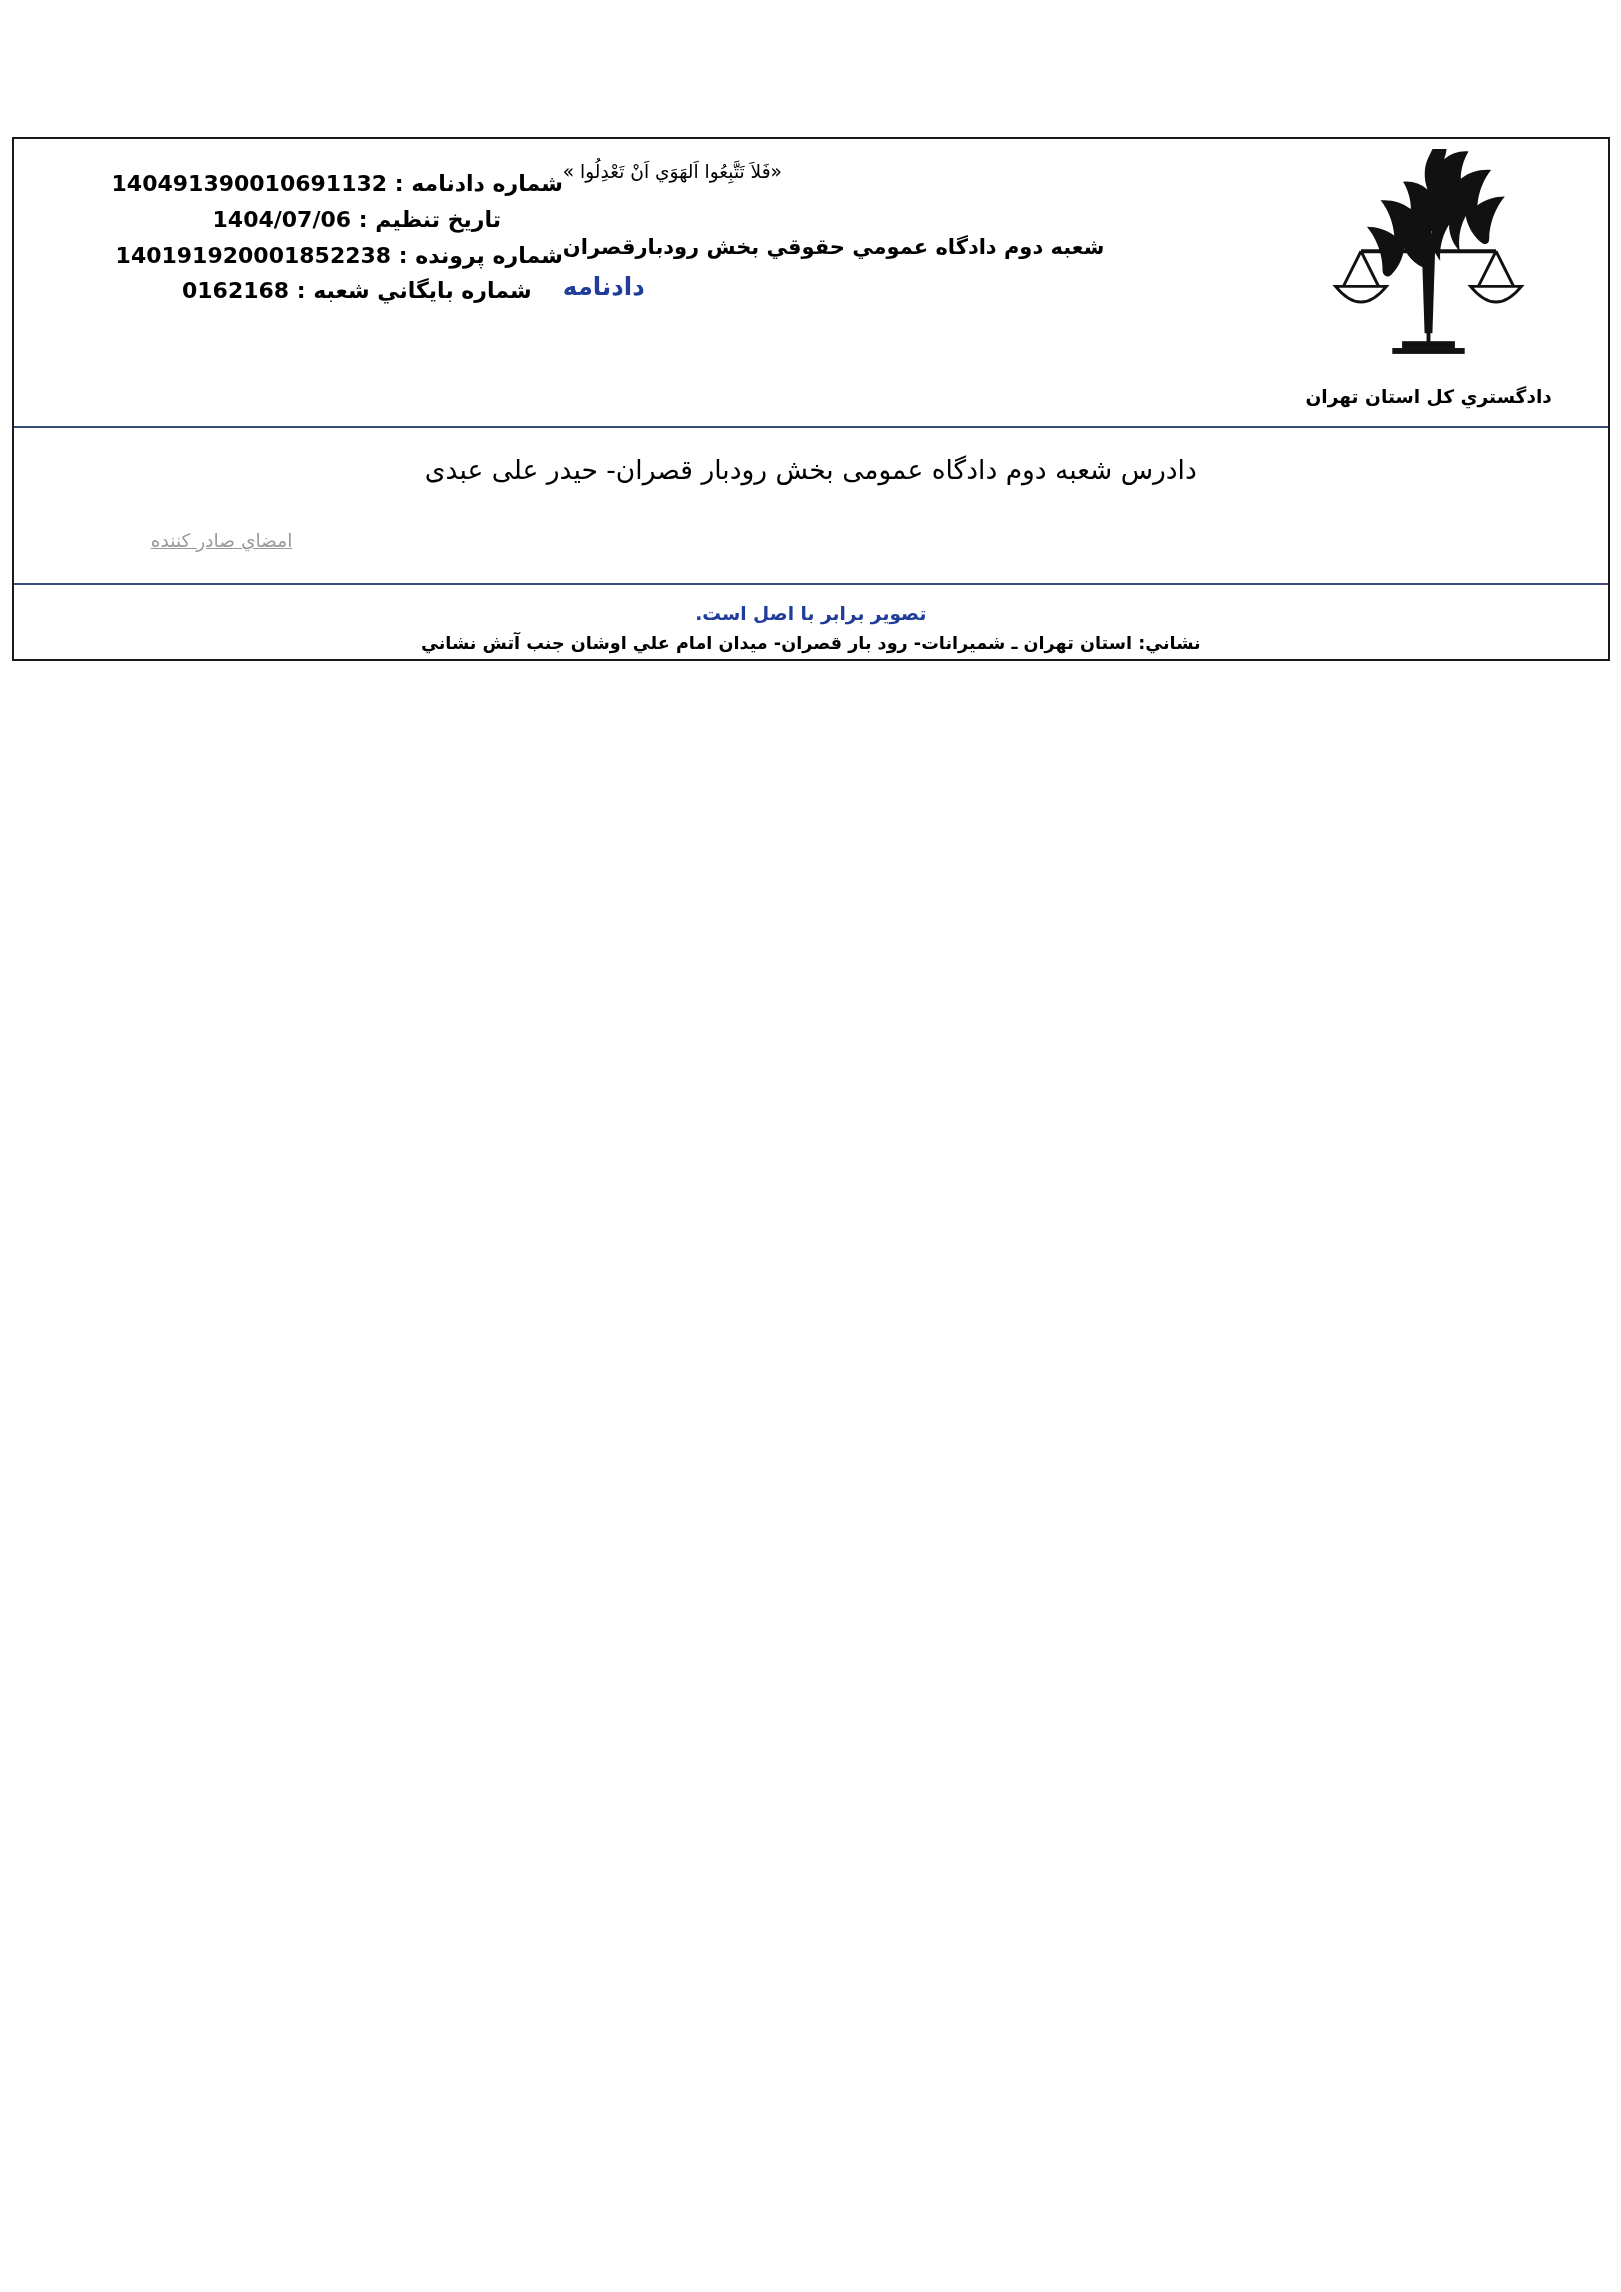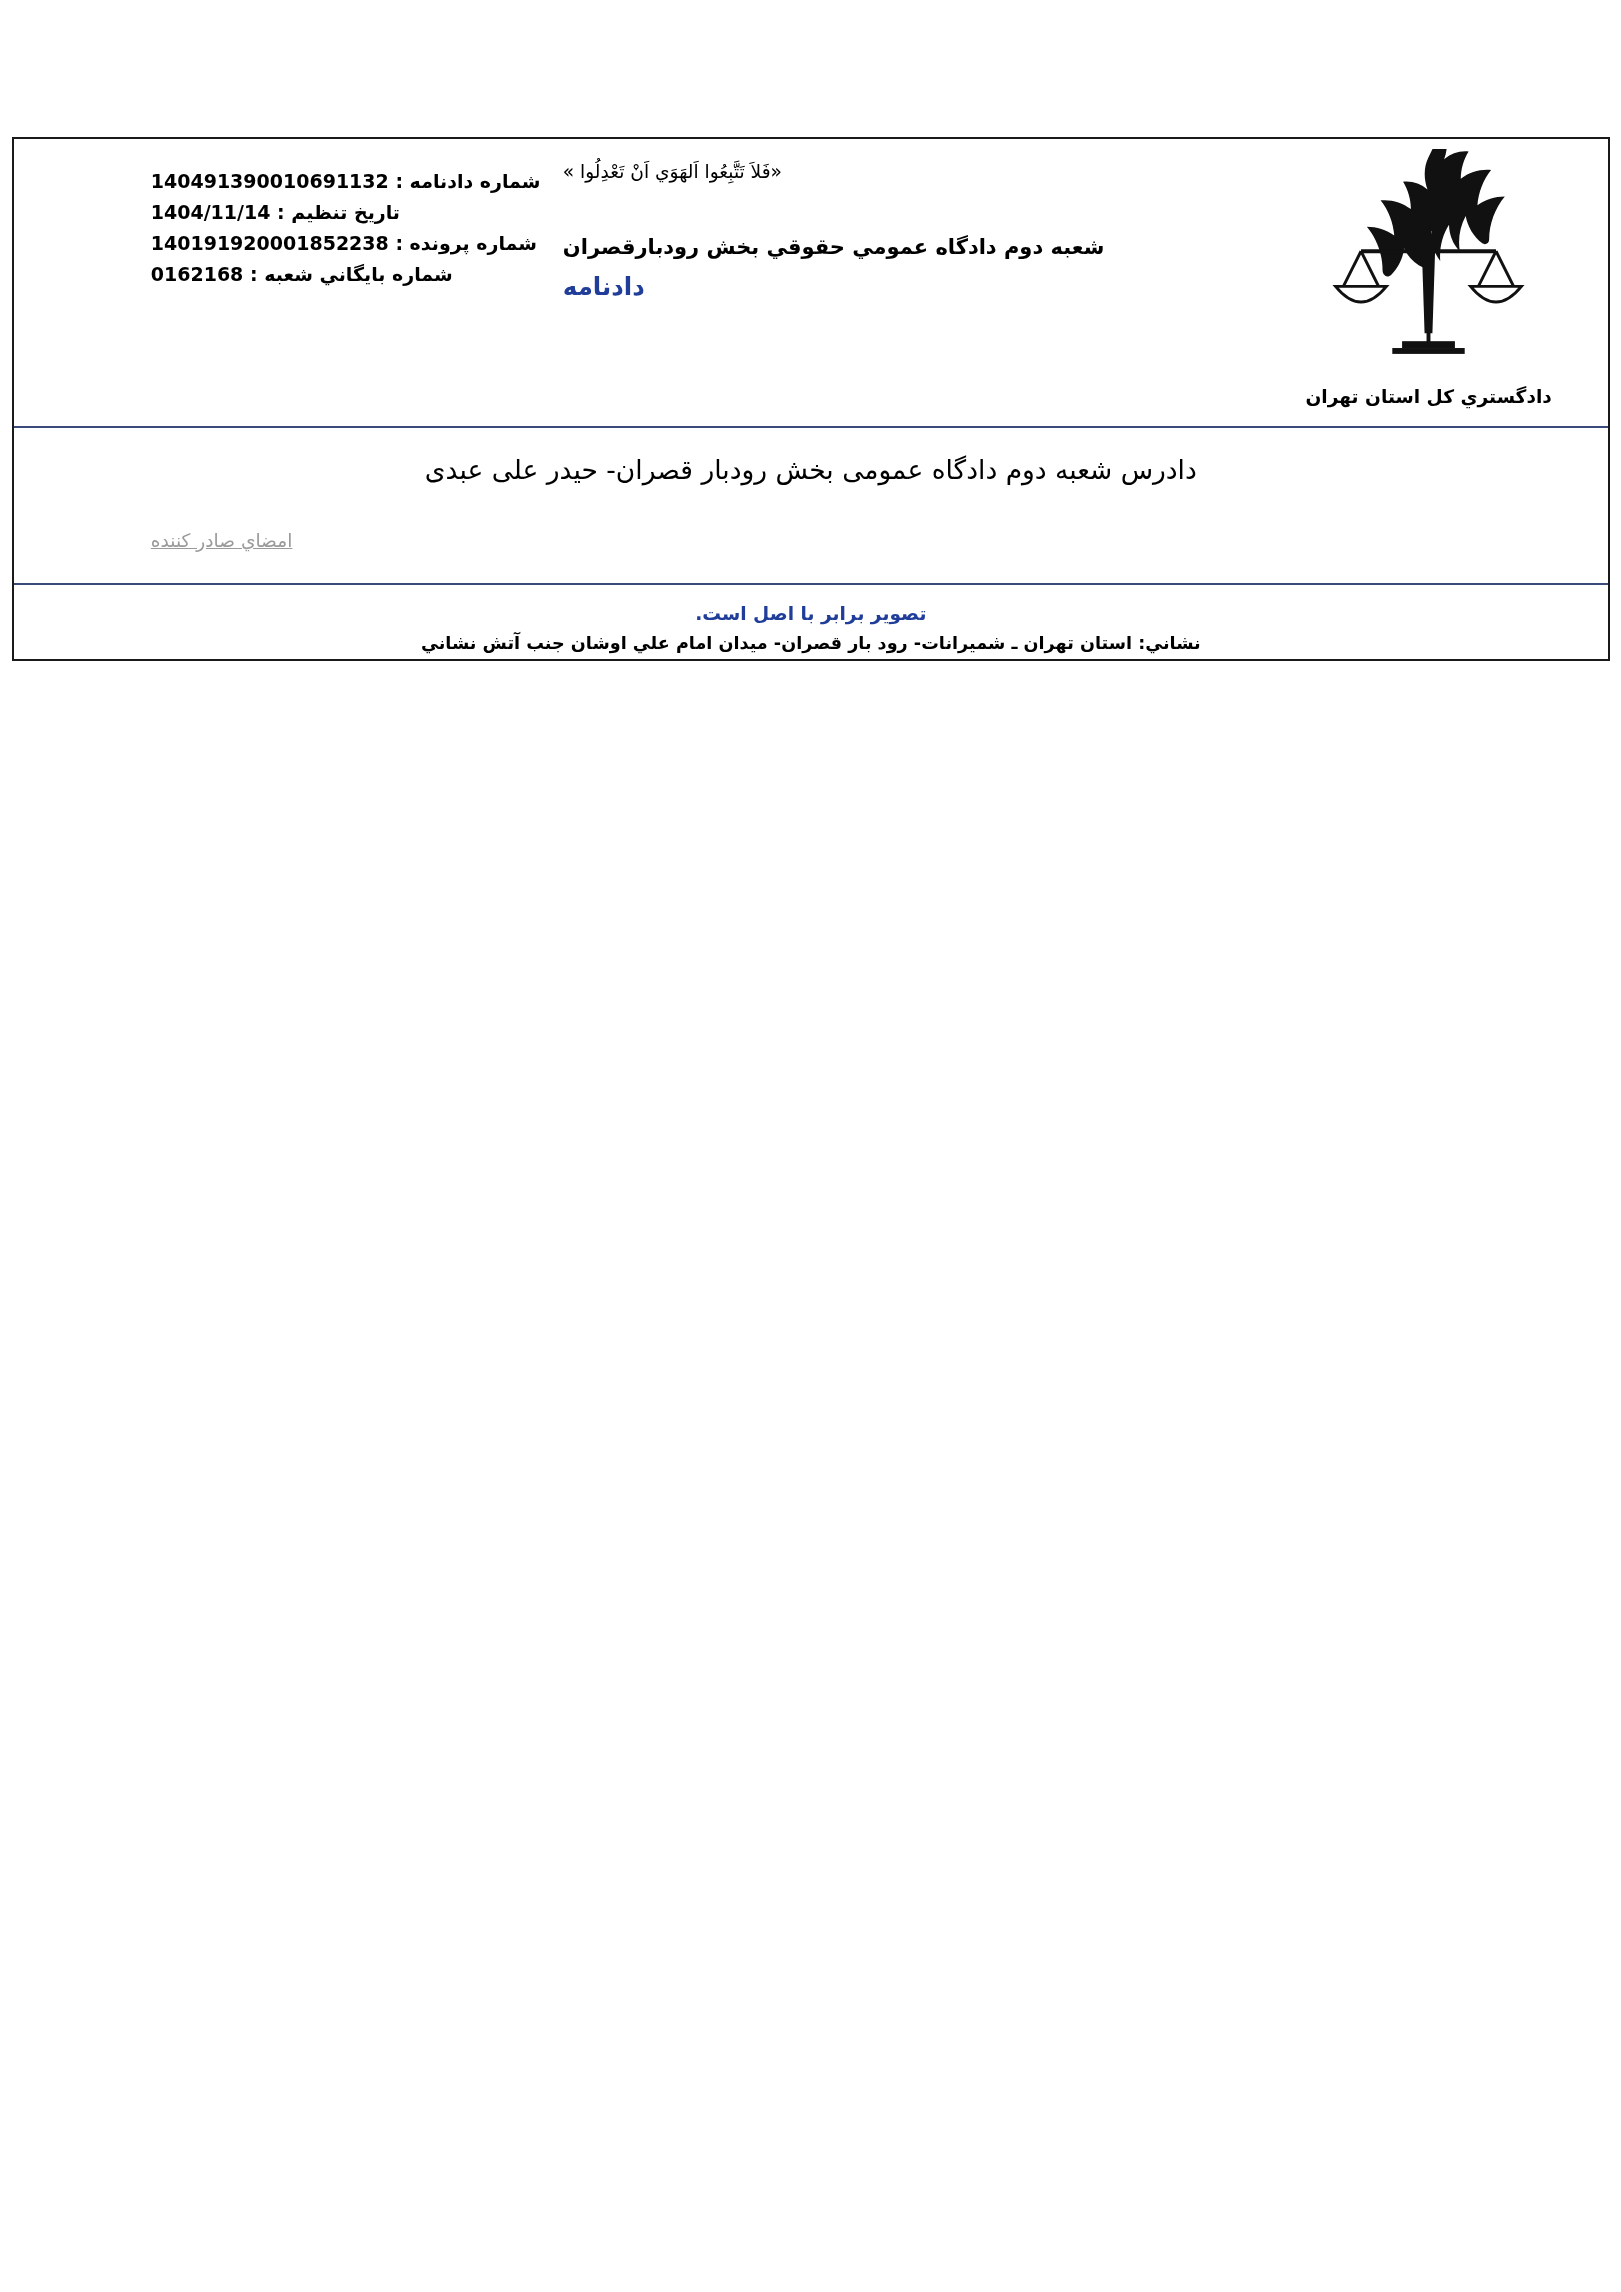--- a/index.html
+++ b/index.html
@@ -92,26 +92,26 @@
   
   .meta-col {
     position: absolute;
     left: 137px;
     top: 27.4px;
     width: 412px;
     direction: rtl;
     text-align: left;
   }
   .meta-row {
-    font-size: 19px;
+    font-size: 22px;
     font-weight: bold;
     color: #000;
     line-height: 1.62;
     white-space: nowrap;
-    text-align: left;
+    text-align: center;
   }
   .meta-label { }
   .meta-value { }
 
   
   .judge-band {
     position: relative;
     height: 157px;
     border-bottom: 2px solid #3a4a7a;
     box-sizing: border-box;
@@ -209,21 +209,21 @@
       <div class="doc-type">دادنامه</div>
     </div>
 
     <div class="meta-col">
       <div class="meta-row">
         <span class="meta-label">شماره دادنامه :</span>
         <span class="meta-value">140491390010691132</span>
       </div>
       <div class="meta-row">
         <span class="meta-label">تاريخ تنظيم :</span>
-        <span class="meta-value">1404/11/14</span>
+        <span class="meta-value">1404/07/06</span>
       </div>
       <div class="meta-row">
         <span class="meta-label">شماره پرونده :</span>
         <span class="meta-value">140191920001852238</span>
       </div>
       <div class="meta-row">
         <span class="meta-label">شماره بايگاني شعبه :</span>
         <span class="meta-value">0162168</span>
       </div>
     </div>

